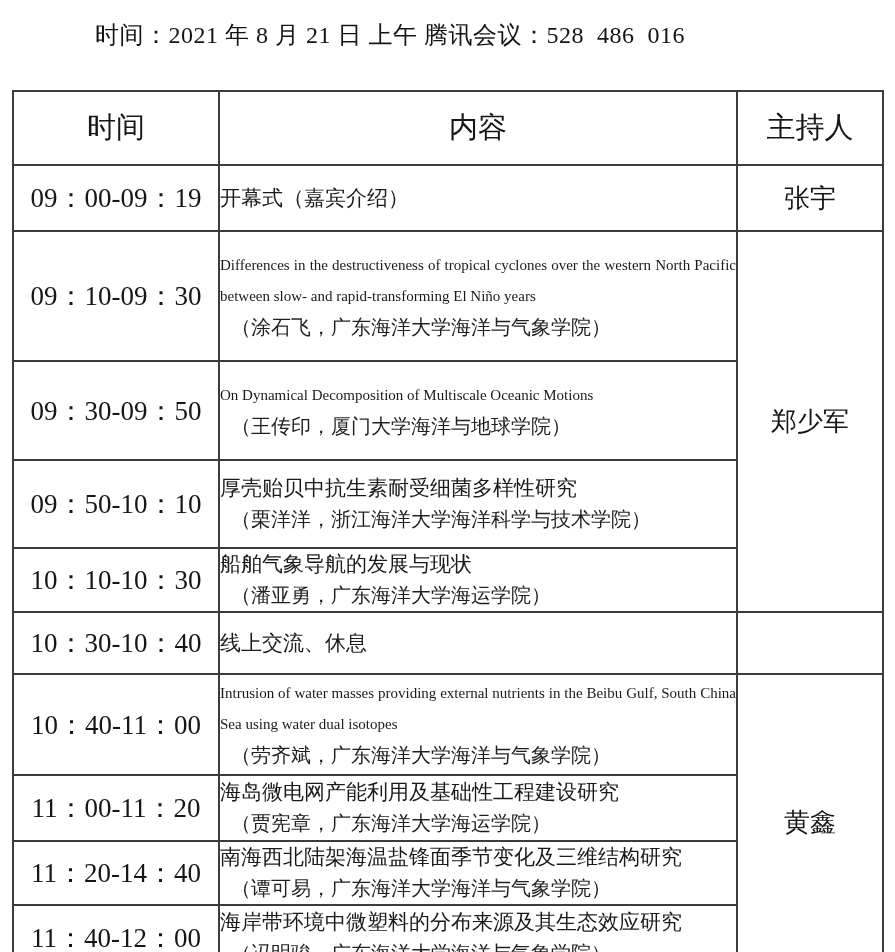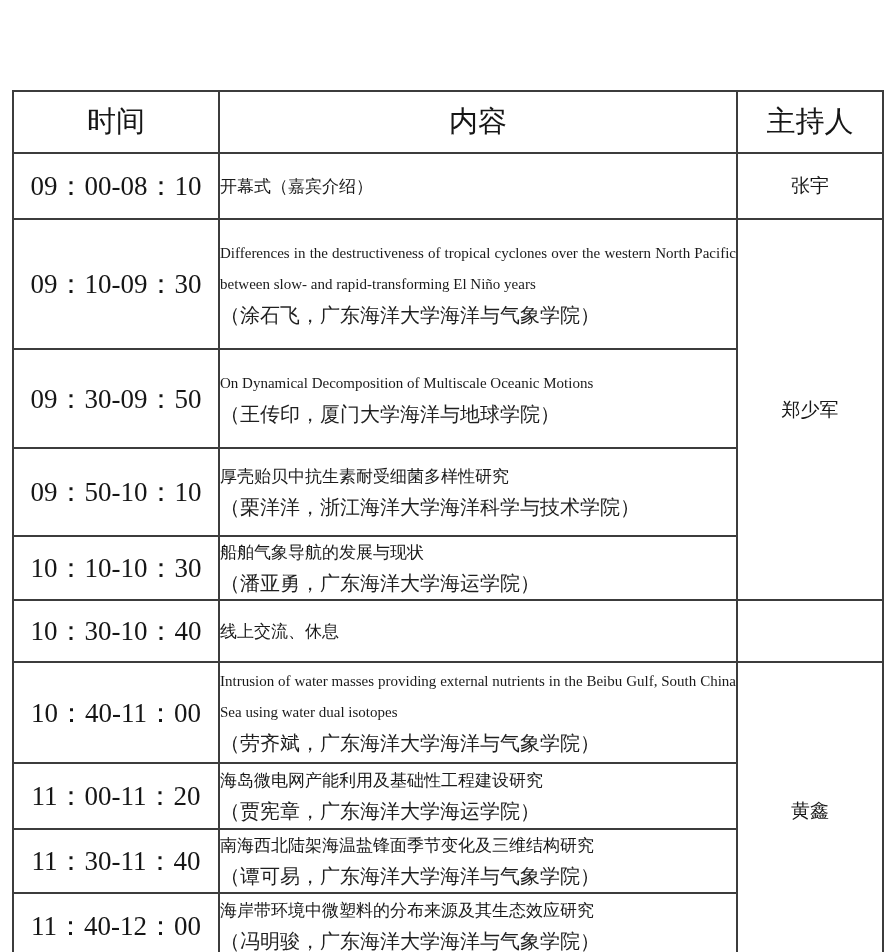--- a/index.html
+++ b/index.html
@@ -55,72 +55,74 @@
   td.time {
     font-size: 27px;
     text-align: center;
     white-space: nowrap;
     color: #161616;
   }
   td.content {
     padding: 4px 12px 4px 14px;
   }
   td.host {
-    font-size: 19px;
+    font-size: 26px;
     text-align: center;
     color: #161616;
   }
   .title {
-    font-size: 17px;
+    font-size: 21px;
     line-height: 31px;
     color: #1a1a1a;
   }
   .title.en {
     font-size: 15px;
     text-align: justify;
   }
   .speaker {
     font-size: 20px;
     line-height: 31px;
     color: #1f1f1f;
+    padding-left: 11px;
   }
   
-  tr.rh-head { height: 62px; }
+  tr.rh-head { height: 74px; }
   tr.rh-1  { height: 66px; }
   tr.rh-2  { height: 130px; }
   tr.rh-3  { height: 99px; }
   tr.rh-4  { height: 88px; }
   tr.rh-5  { height: 56px; }
   tr.rh-6  { height: 62px; margin-top: 17px; }
   tr.rh-7  { height: 101px; }
   tr.rh-8  { height: 66px; }
   tr.rh-9  { height: 64px; }
   tr.rh-10 { height: 66px; }
 </style>
 </head>
 <body>
 
 <div class="page">
 
+  <div class="heading">时间：2021 年 8 月 21 日 上午 腾讯会议：528  486  016</div>
 
   <table class="schedule">
     <colgroup>
       <col class="c-time">
       <col class="c-content">
       <col class="c-host">
     </colgroup>
     <tbody>
       <tr class="rh-head">
         <th class="colhead">时间</th>
         <th class="colhead">内容</th>
         <th class="colhead">主持人</th>
       </tr>
 
       <tr class="rh-1">
-        <td class="time">09：00-08：10</td>
+        <td class="time">09：00-09：19</td>
         <td class="content">
           <div class="title zh">开幕式（嘉宾介绍）</div>
         </td>
         <td class="host">张宇</td>
       </tr>
 
       <tr class="rh-2">
         <td class="time">09：10-09：30</td>
         <td class="content">
           <div class="title en">Differences in the destructiveness of tropical cyclones over the western North Pacific between slow- and rapid-transforming El Niño years</div>
@@ -172,21 +174,21 @@
 
       <tr class="rh-8">
         <td class="time">11：00-11：20</td>
         <td class="content">
           <div class="title zh">海岛微电网产能利用及基础性工程建设研究</div>
           <div class="speaker">（贾宪章，广东海洋大学海运学院）</div>
         </td>
       </tr>
 
       <tr class="rh-9">
-        <td class="time">11：30-11：40</td>
+        <td class="time">11：20-14：40</td>
         <td class="content">
           <div class="title zh">南海西北陆架海温盐锋面季节变化及三维结构研究</div>
           <div class="speaker">（谭可易，广东海洋大学海洋与气象学院）</div>
         </td>
       </tr>
 
       <tr class="rh-10">
         <td class="time">11：40-12：00</td>
         <td class="content">
           <div class="title zh">海岸带环境中微塑料的分布来源及其生态效应研究</div>

